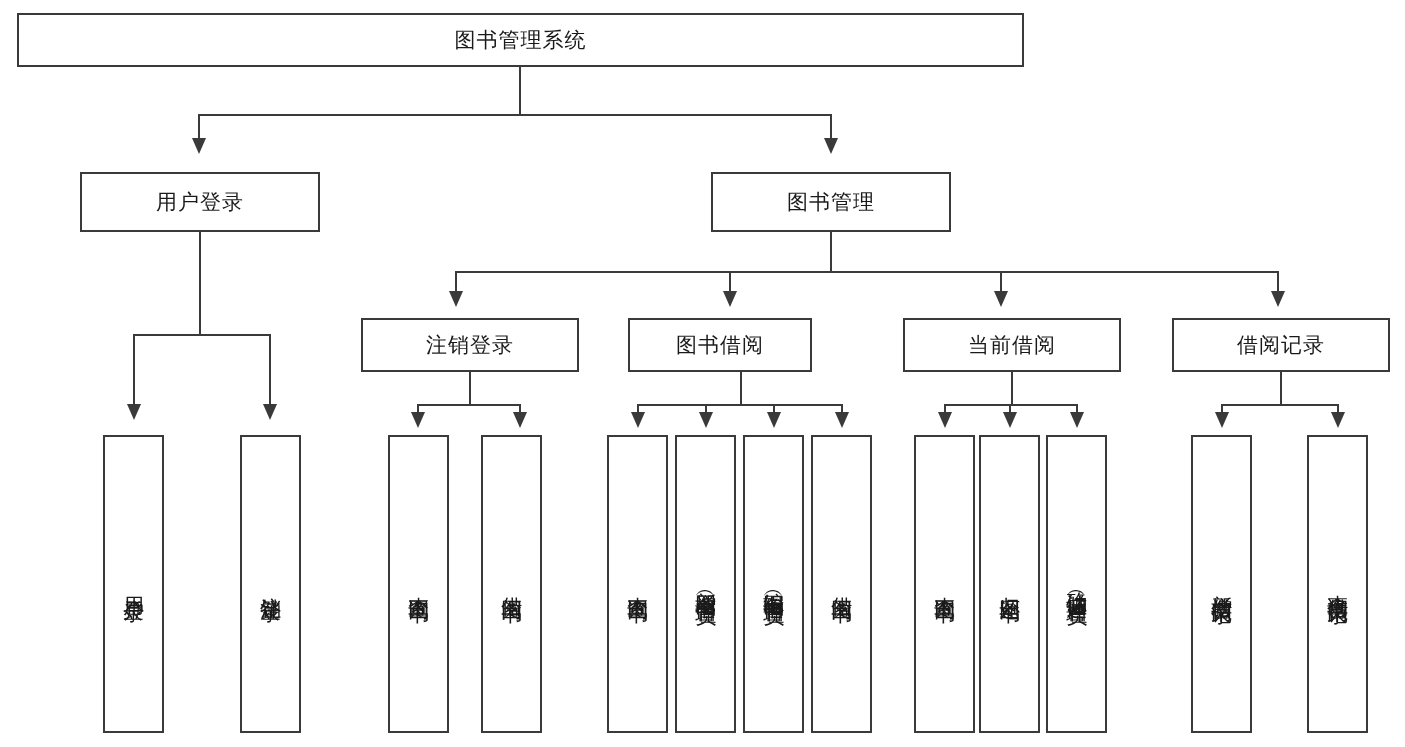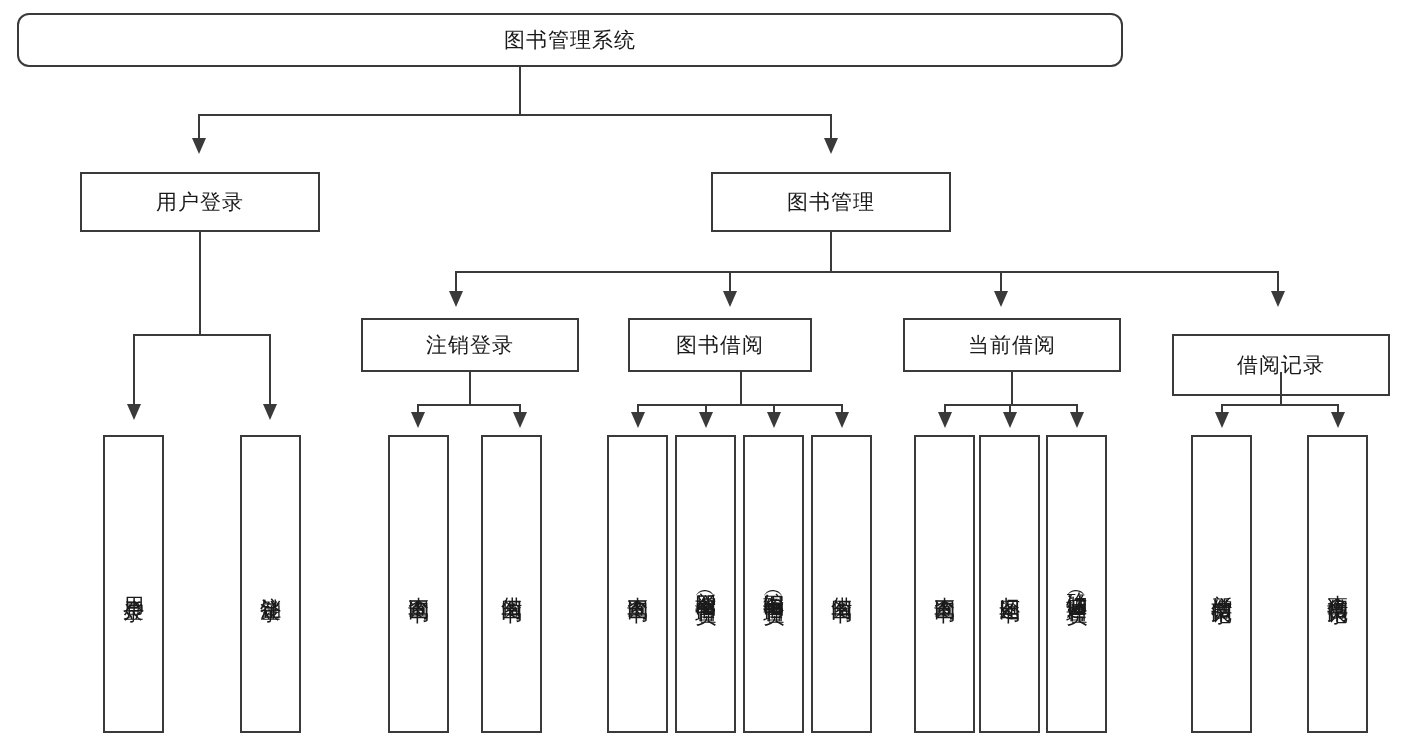--- a/index.html
+++ b/index.html
@@ -68,21 +68,21 @@
     color: #b8b8b8;
     white-space: nowrap;
     letter-spacing: 0.5px;
   }
 </style>
 </head>
 <body>
 
 <div id="canvas">
 
-  <div class="node horiz" style="left:17px; top:13px; width:1106px; height:54px;border-radius:12px;">图书管理系统</div>
+  <div class="node horiz" style="left:17px; top:13px; width:1007px; height:54px;">图书管理系统</div>
 
   <div class="link v" style="left:519px; top:67px; width:2px; height:48px;"></div>
   <div class="link h" style="left:198px; top:114px; width:634px; height:2px;"></div>
   <div class="link v" style="left:198px; top:114px; width:2px; height:26px;"></div>
   <div class="arrow" style="left:192px; top:138px;"></div>
   <div class="link v" style="left:830px; top:114px; width:2px; height:26px;"></div>
   <div class="arrow" style="left:824px; top:138px;"></div>
 
   <div class="node horiz" style="left:80px; top:172px; width:240px; height:60px;">用户登录</div>
 
@@ -105,21 +105,21 @@
   <div class="arrow" style="left:994px; top:291px;"></div>
   <div class="link v" style="left:1277px; top:271px; width:2px; height:22px;"></div>
   <div class="arrow" style="left:1271px; top:291px;"></div>
 
   <div class="node horiz" style="left:361px; top:318px; width:218px; height:54px;">注销登录</div>
 
   <div class="node horiz" style="left:628px; top:318px; width:184px; height:54px;">图书借阅</div>
 
   <div class="node horiz" style="left:903px; top:318px; width:218px; height:54px;">当前借阅</div>
 
-  <div class="node horiz" style="left:1172px; top:318px; width:218px; height:62px;margin-top:16px;">借阅记录</div>
+  <div class="node horiz" style="left:1172px; top:318px; width:218px; height:54px;">借阅记录</div>
 
   <div class="link v" style="left:469px; top:372px; width:2px; height:34px;"></div>
   <div class="link h" style="left:417px; top:404px; width:104px; height:2px;"></div>
   <div class="link v" style="left:417px; top:404px; width:2px; height:10px;"></div>
   <div class="arrow" style="left:411px; top:412px;"></div>
   <div class="link v" style="left:519px; top:404px; width:2px; height:10px;"></div>
   <div class="arrow" style="left:513px; top:412px;"></div>
 
   <div class="link v" style="left:740px; top:372px; width:2px; height:34px;"></div>
   <div class="link h" style="left:637px; top:404px; width:206px; height:2px;"></div>

